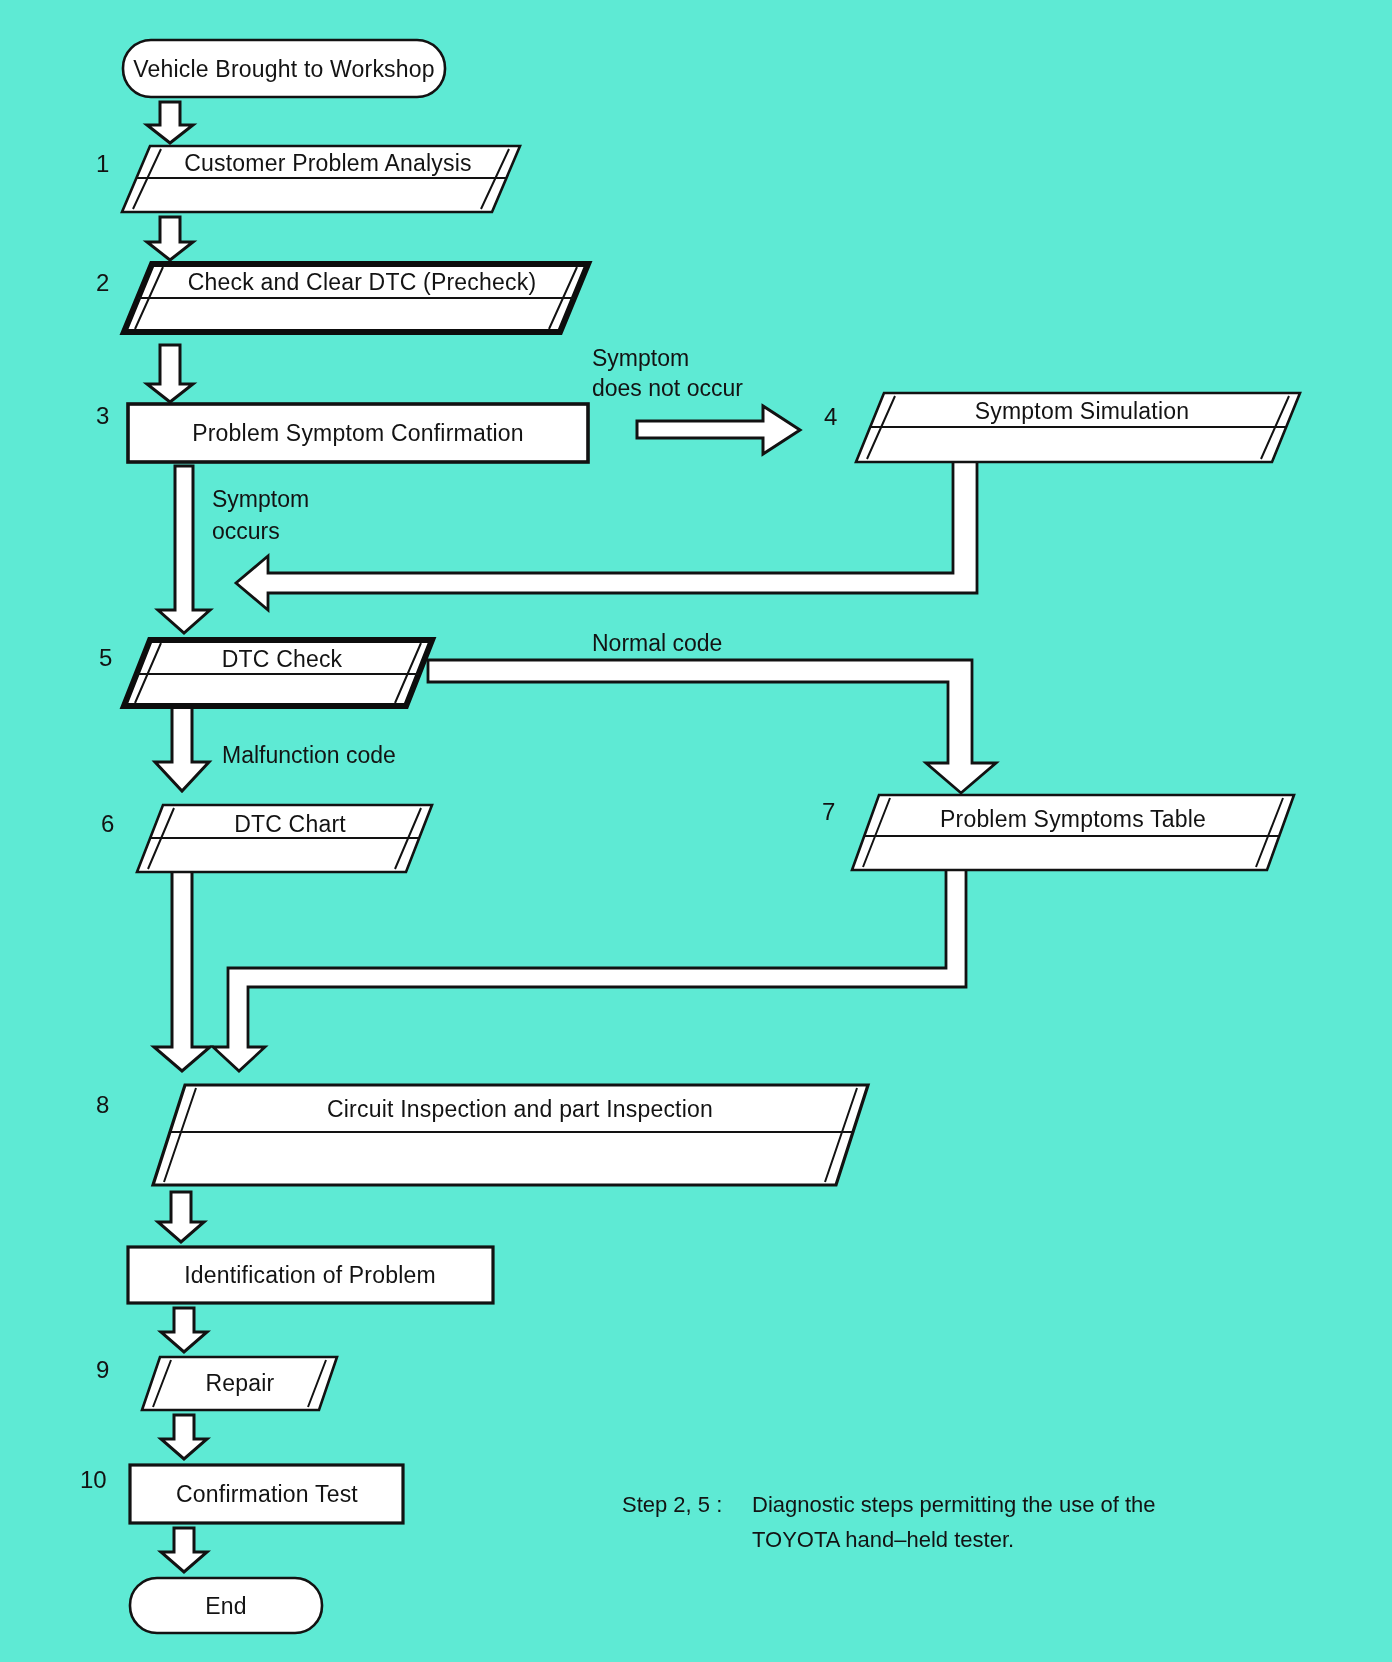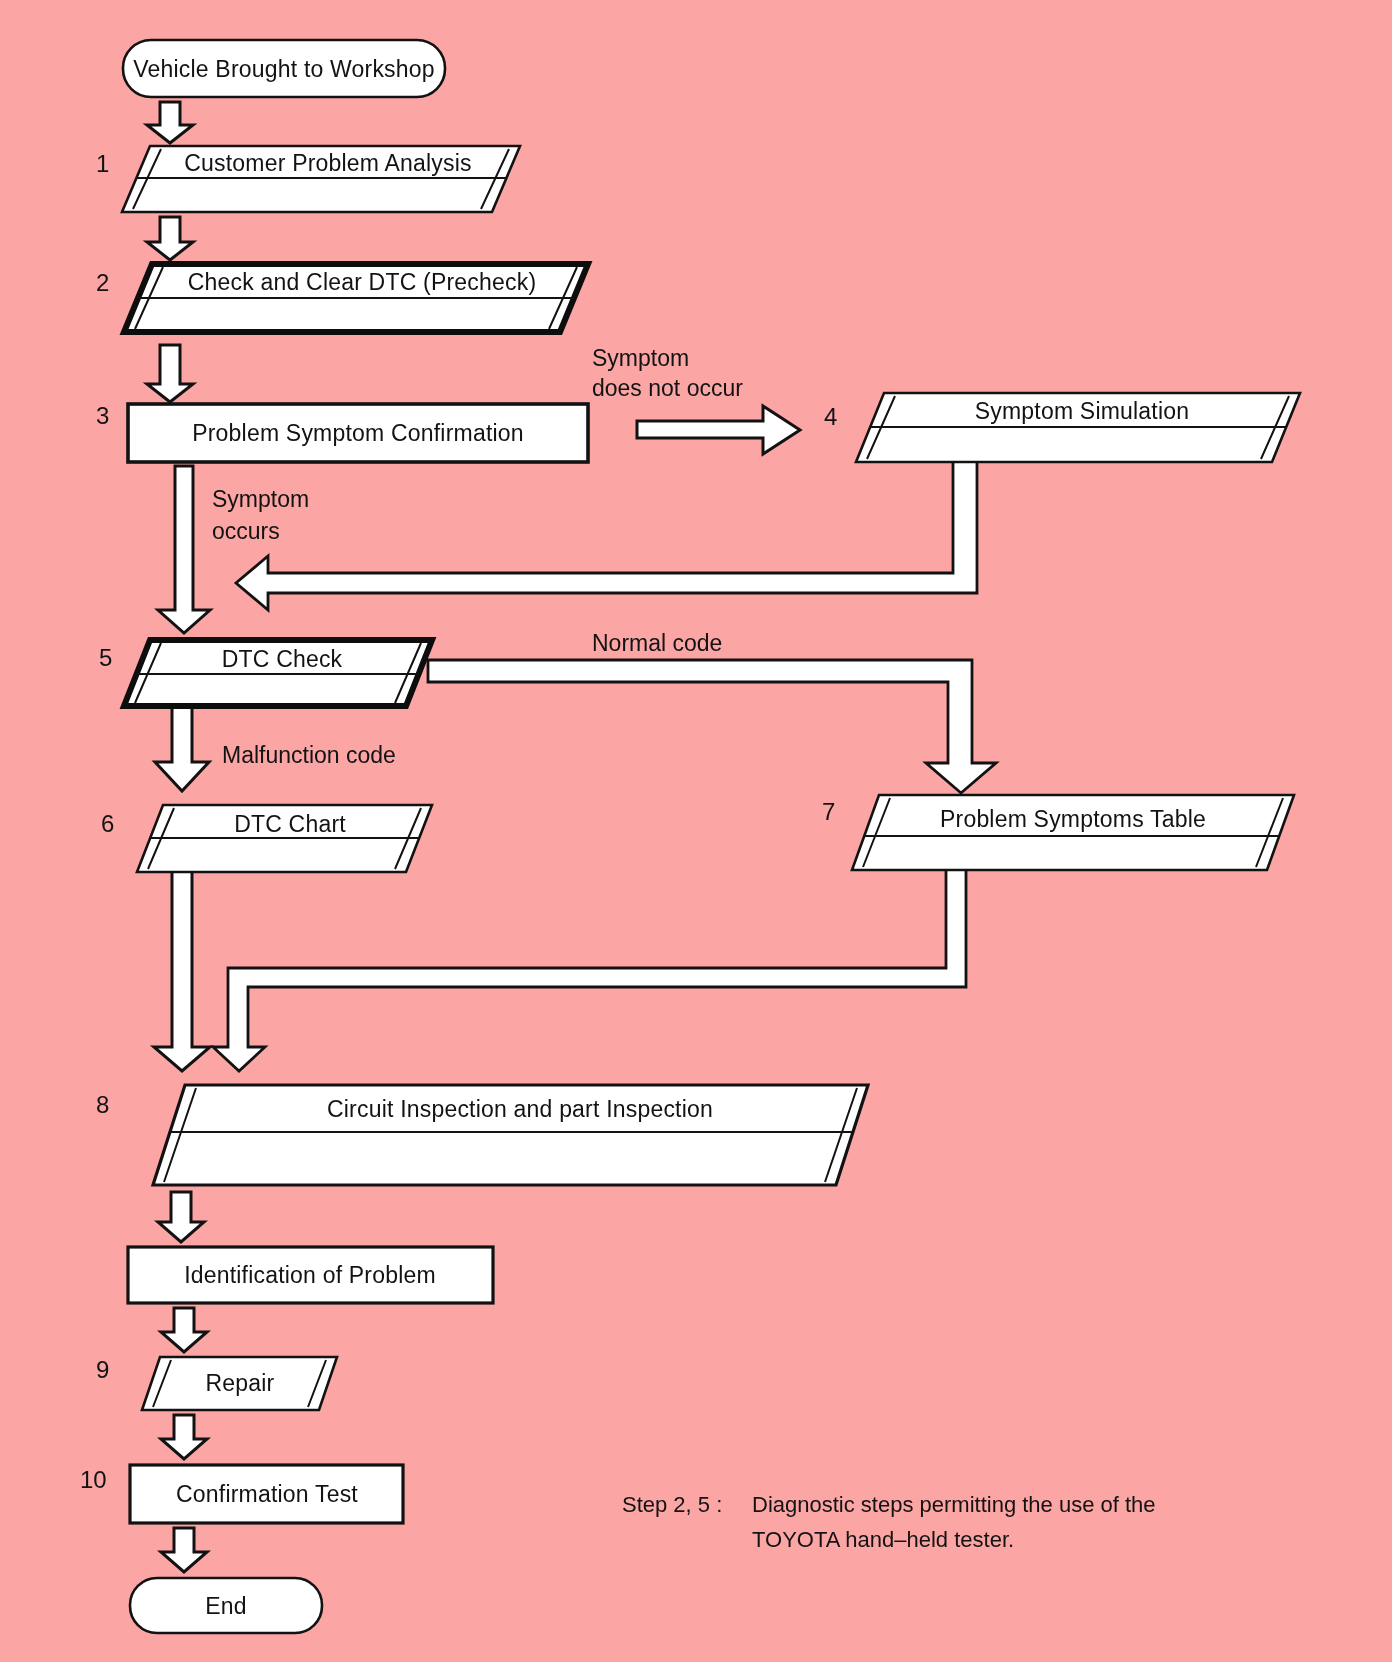--- a/index.html
+++ b/index.html
@@ -1,19 +1,19 @@
 <!DOCTYPE html>
 <html><head>
 <meta charset="utf-8">
 <style>
   html,body{margin:0;padding:0;background:#ffffff;}
   .page{
     position:relative;
     width:1392px;height:1662px;
-    background:#fca5a5;
+    background:#5eead4;
     font-family:"Liberation Sans", sans-serif;
   }
   svg{display:block;}
   .shape{fill:#ffffff;stroke:#121212;stroke-width:2.6;}
   .shape-bold{fill:#ffffff;stroke:#0d0d0d;stroke-width:6;}
   .innerline{fill:none;stroke:#121212;stroke-width:2;}
   .pipe{fill:#ffffff;stroke:#121212;stroke-width:2.8;stroke-linejoin:miter;}
   .blockarrow{fill:#ffffff;stroke:#121212;stroke-width:3;stroke-linejoin:miter;}
   .nodetext{fill:#131313;font-size:23px;letter-spacing:0.2px;}
   .numtext{fill:#131313;font-size:24px;}

